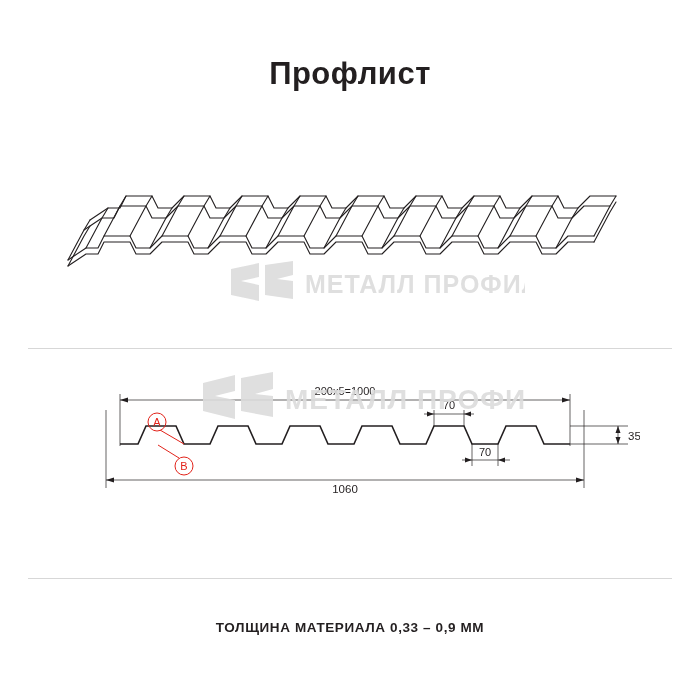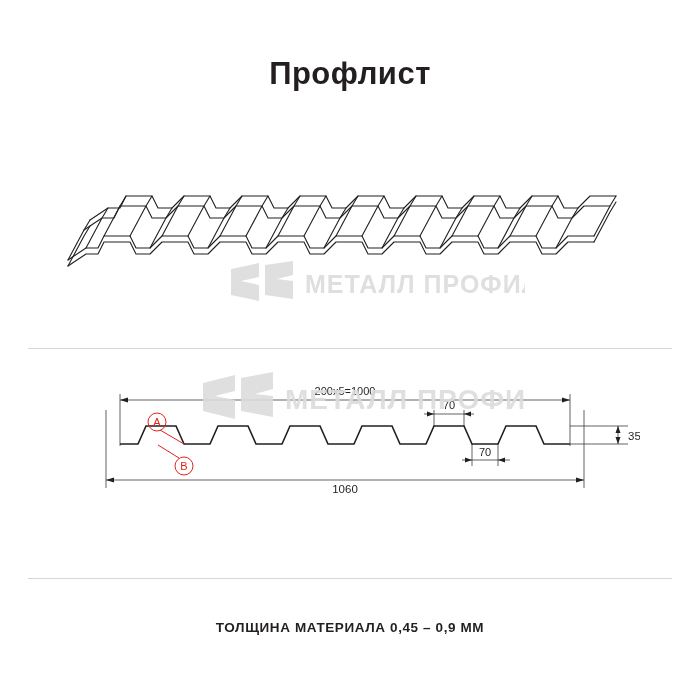--- a/index.html
+++ b/index.html
@@ -236,15 +236,15 @@
   <div class="wm wm2">
     <svg width="330" height="70" viewBox="0 0 330 70">
       <g fill="#dcdcdc">
         <polygon points="8,18 40,10 40,26 20,31 40,35 40,54 8,46"></polygon>
         <polygon points="46,13 78,7 78,24 60,29 78,31 78,52 46,46"></polygon>
       </g>
       <text x="90" y="44" font-size="28" font-weight="bold" fill="#dcdcdc" letter-spacing="1">МЕТАЛЛ ПРОФИЛЬ</text>
     </svg>
   </div>
 
-  <div class="footnote">ТОЛЩИНА МАТЕРИАЛА 0,45 – 0,9 ММ</div>
+  <div class="footnote">ТОЛЩИНА МАТЕРИАЛА 0,33 – 0,9 ММ</div>
 
 </div>
 
 </body></html>

